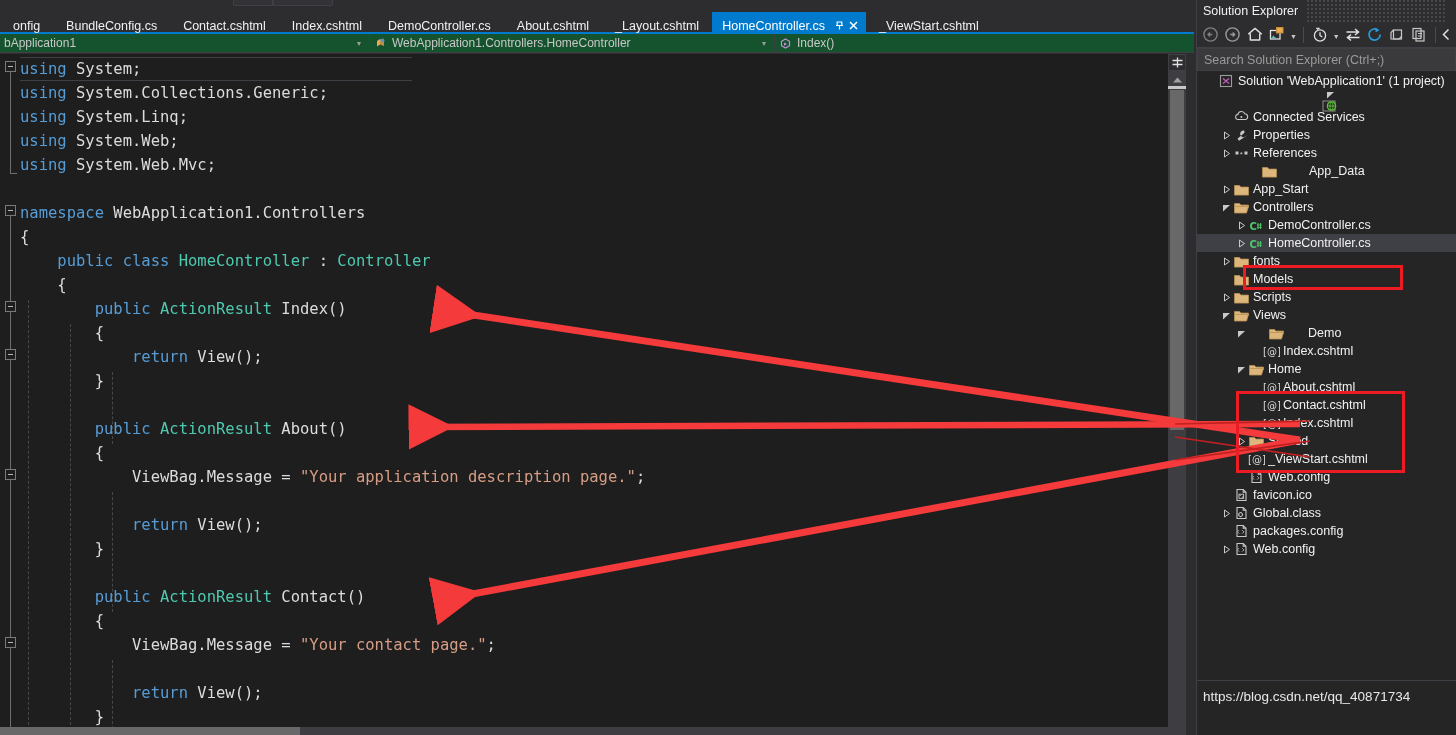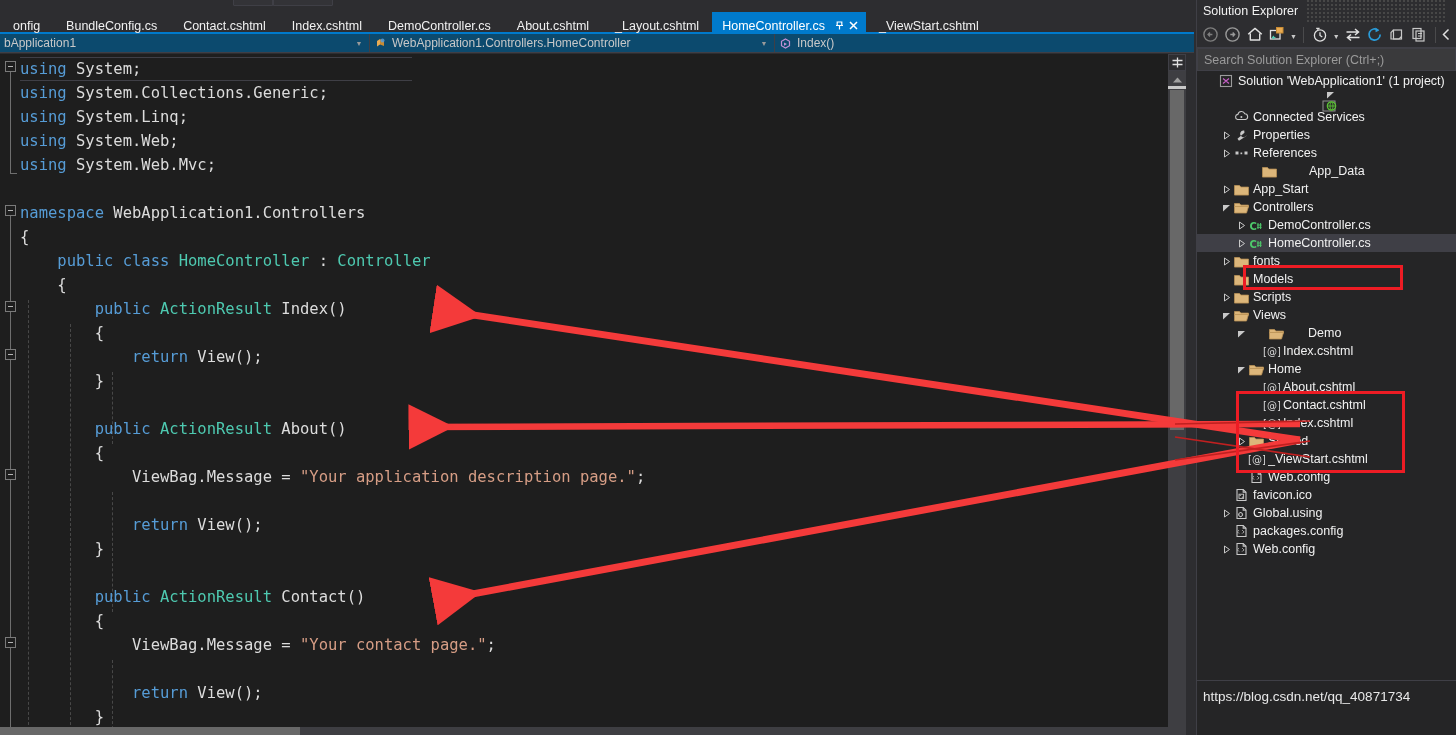--- a/index.html
+++ b/index.html
@@ -35,21 +35,21 @@
   .tab-pin svg, .tab-close svg { display:block; }
   .tabs-overflow {
     position:absolute; right:0; top:12px; width:20px; height:22px;
     background:#2D2D30; display:flex; align-items:center; justify-content:center;
     border-bottom:2px solid #007ACC; cursor:pointer;
   }
 
   
   .navbar {
     position:absolute; left:0; top:34px; width:1194px; height:19px;
-    background:#0c4a6e; display:flex; align-items:stretch;
+    background:#14532d; display:flex; align-items:stretch;
     border-bottom:1px solid #3F3F46;
   }
   .nav-combo {
     display:flex; align-items:center; position:relative;
     border-right:1px solid #3F3F46; font-size:12px; color:#C8C8C8;
     padding:0 4px 0 0; cursor:pointer;
   }
   .nav-combo .cb-text { flex:1; padding-left:4px; overflow:hidden; white-space:nowrap; }
   .nav-combo .cb-arrow { width:12px; text-align:center; font-size:7px; color:#9A9A9A; }
   #nav-project { width:370px; }
@@ -675,21 +675,21 @@
             </svg>
           </span>
           <span class="ticon">
             <svg width="15" height="14" viewBox="0 0 15 14">
               <path d="M3 1.5 h6.2 l2.8 2.8 v8.2 h-9 z" fill="none" stroke="#C8C8C8" stroke-width="1.1"></path>
               <path d="M9.2 1.5 v2.8 h2.8" fill="none" stroke="#C8C8C8" stroke-width="1.1"></path>
               <circle cx="6.6" cy="8.6" r="2" fill="none" stroke="#C8C8C8" stroke-width="1"></circle>
               <path d="M6.6 6 v1 M6.6 10.2 v1 M4.4 8.6 h1 M7.8 8.6 h1" stroke="#C8C8C8" stroke-width="0.9"></path>
             </svg>
           </span>
-          <span class="tlabel">Global.using</span>
+          <span class="tlabel">Global.class</span>
         </div>
         <div class="trow" style="padding-left: 23px;">
           <span class="twist"></span>
           <span class="ticon">
             <svg width="15" height="14" viewBox="0 0 15 14">
               <path d="M3 1.5 h6.2 l2.8 2.8 v8.2 h-9 z" fill="none" stroke="#C8C8C8" stroke-width="1.1"></path>
               <path d="M9.2 1.5 v2.8 h2.8" fill="none" stroke="#C8C8C8" stroke-width="1.1"></path>
               <path d="M5 9.5 l-1.6 -1.6 1.6 -1.6 M8.2 6.3 l1.6 1.6 -1.6 1.6" stroke="#C8C8C8" stroke-width="1"></path>
             </svg>
           </span>

